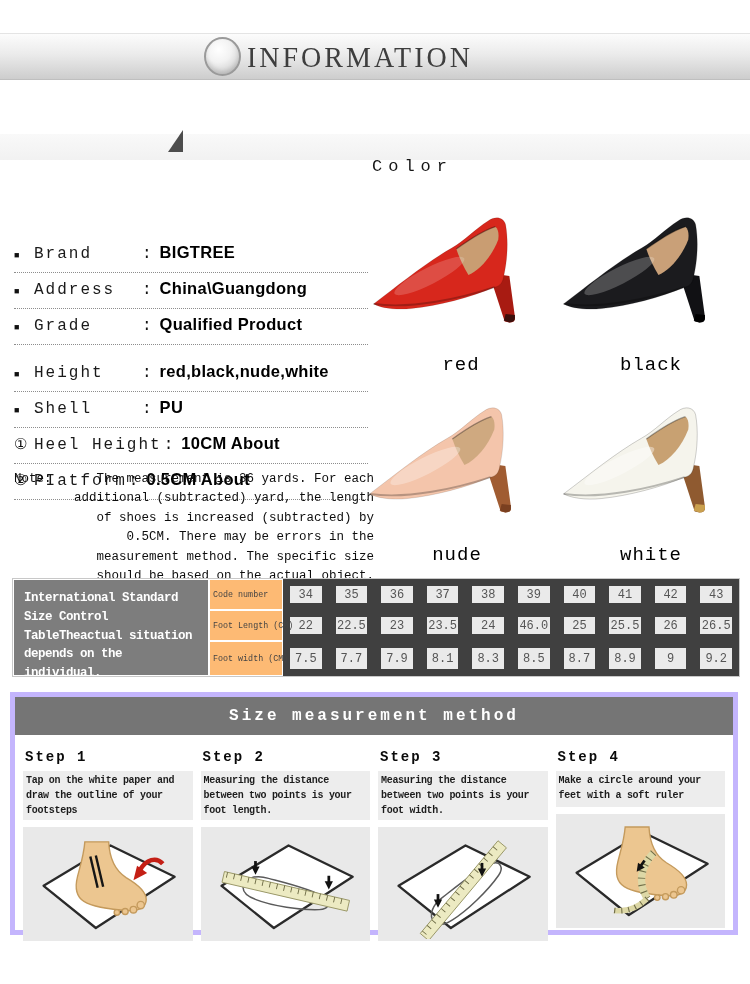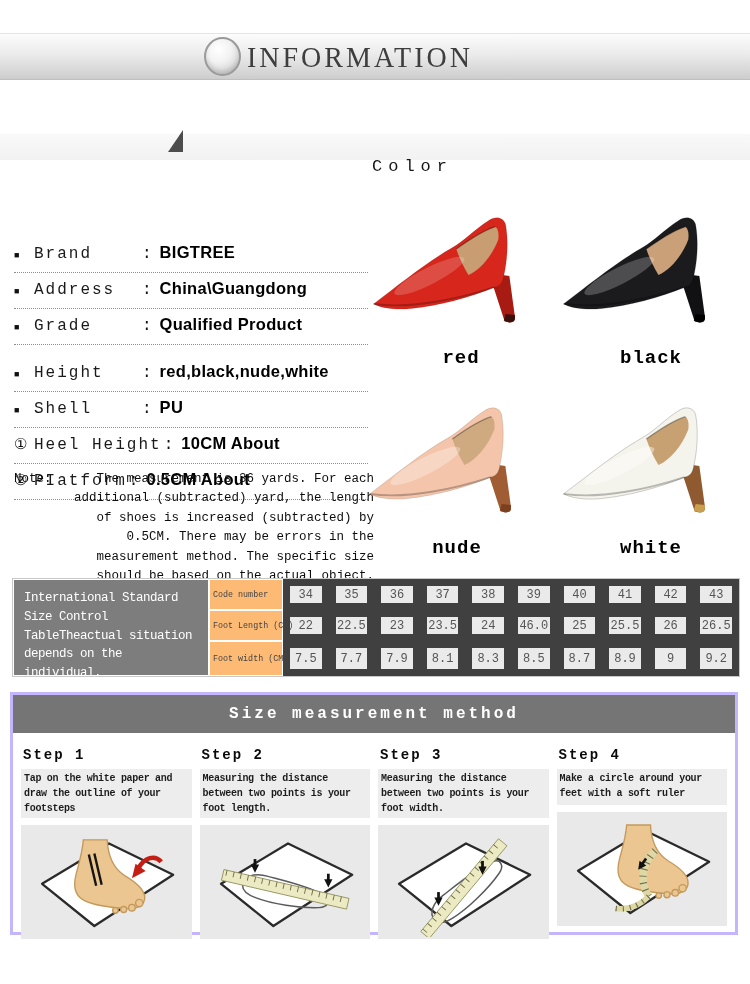--- a/index.html
+++ b/index.html
@@ -46,40 +46,40 @@
 
   
   .note{position:absolute;left:14px;top:470px;width:360px;display:flex;
     font-size:12.5px;line-height:1.55;color:#0d0d0d;}
   .note-label{flex:none;width:46px;}
   .note-text{flex:1;text-align:right;}
 
   
   .shoe-cell{position:absolute;display:flex;flex-direction:column;align-items:center;}
   .shoe-svg{width:186px;height:138px;}
-  .shoe-label{margin-top:9px;font-size:19px;font-weight:bold;letter-spacing:1px;color:#000;}
+  .shoe-label{margin-top:16px;font-size:19px;font-weight:normal;letter-spacing:1px;color:#000;}
   .topline-shadow{fill:none;stroke:rgba(0,0,0,.35);stroke-width:1.4;}
   .sole-line{fill:none;stroke:rgba(0,0,0,.25);stroke-width:2;}
 
   
   .size-table{position:absolute;left:12px;top:578px;width:726px;
     display:grid;grid-template-columns:196px 74px repeat(10,1fr);
     grid-template-rows:31px 31px 35px;border:1px solid #c8c8c8;background:#fff;}
   .st-intro{grid-row:1/4;background:#7d7d7d;color:#fff;padding:9px 10px;box-sizing:border-box;
-    font-size:12.5px;font-weight:normal;line-height:1.5;letter-spacing:-0.5px;border:1px solid #fff;}
+    font-size:12.5px;font-weight:bold;line-height:1.5;letter-spacing:-0.5px;border:1px solid #fff;}
   .th{background:#fdba74;border:1px solid #fff;display:flex;align-items:center;
     font-size:9.5px;color:#444;padding-left:3px;white-space:nowrap;
     transform-origin:left center;}
   .th span{transform:scaleX(.88);transform-origin:left center;display:inline-block;white-space:nowrap;}
   .tv{background:#eaeaea;border:7px solid #404040;display:flex;align-items:center;justify-content:center;
     font-size:12px;color:#555;}
 
   
   .measure-box{position:absolute;left:10px;top:692px;width:728px;height:243px;
-    border:3px solid #c4b5fd;background:#fff;box-sizing:border-box;}
+    border:5px solid #c4b5fd;background:#fff;box-sizing:border-box;}
   .measure-header{height:38px;background:#757575;color:#fff;display:flex;align-items:center;
     justify-content:center;font-size:16px;font-weight:bold;letter-spacing:3px;}
   .steps{display:grid;grid-template-columns:repeat(4,1fr);gap:8px;padding:12px 8px 0 8px;}
   .step-name{font-size:14px;font-weight:bold;letter-spacing:2px;margin:2px 0 6px 2px;color:#0a0a0a;}
   .step-desc{font-size:10px;font-weight:bold;letter-spacing:-0.3px;line-height:1.5;
     background:#ededed;padding:2px 3px;min-height:32px;color:#1c1c1c;}
   .step-illus{margin-top:7px;height:114px;background:#e9e9e9;display:flex;align-items:center;justify-content:center;}
   .step-illus svg{width:100%;height:110px;}
 
   

